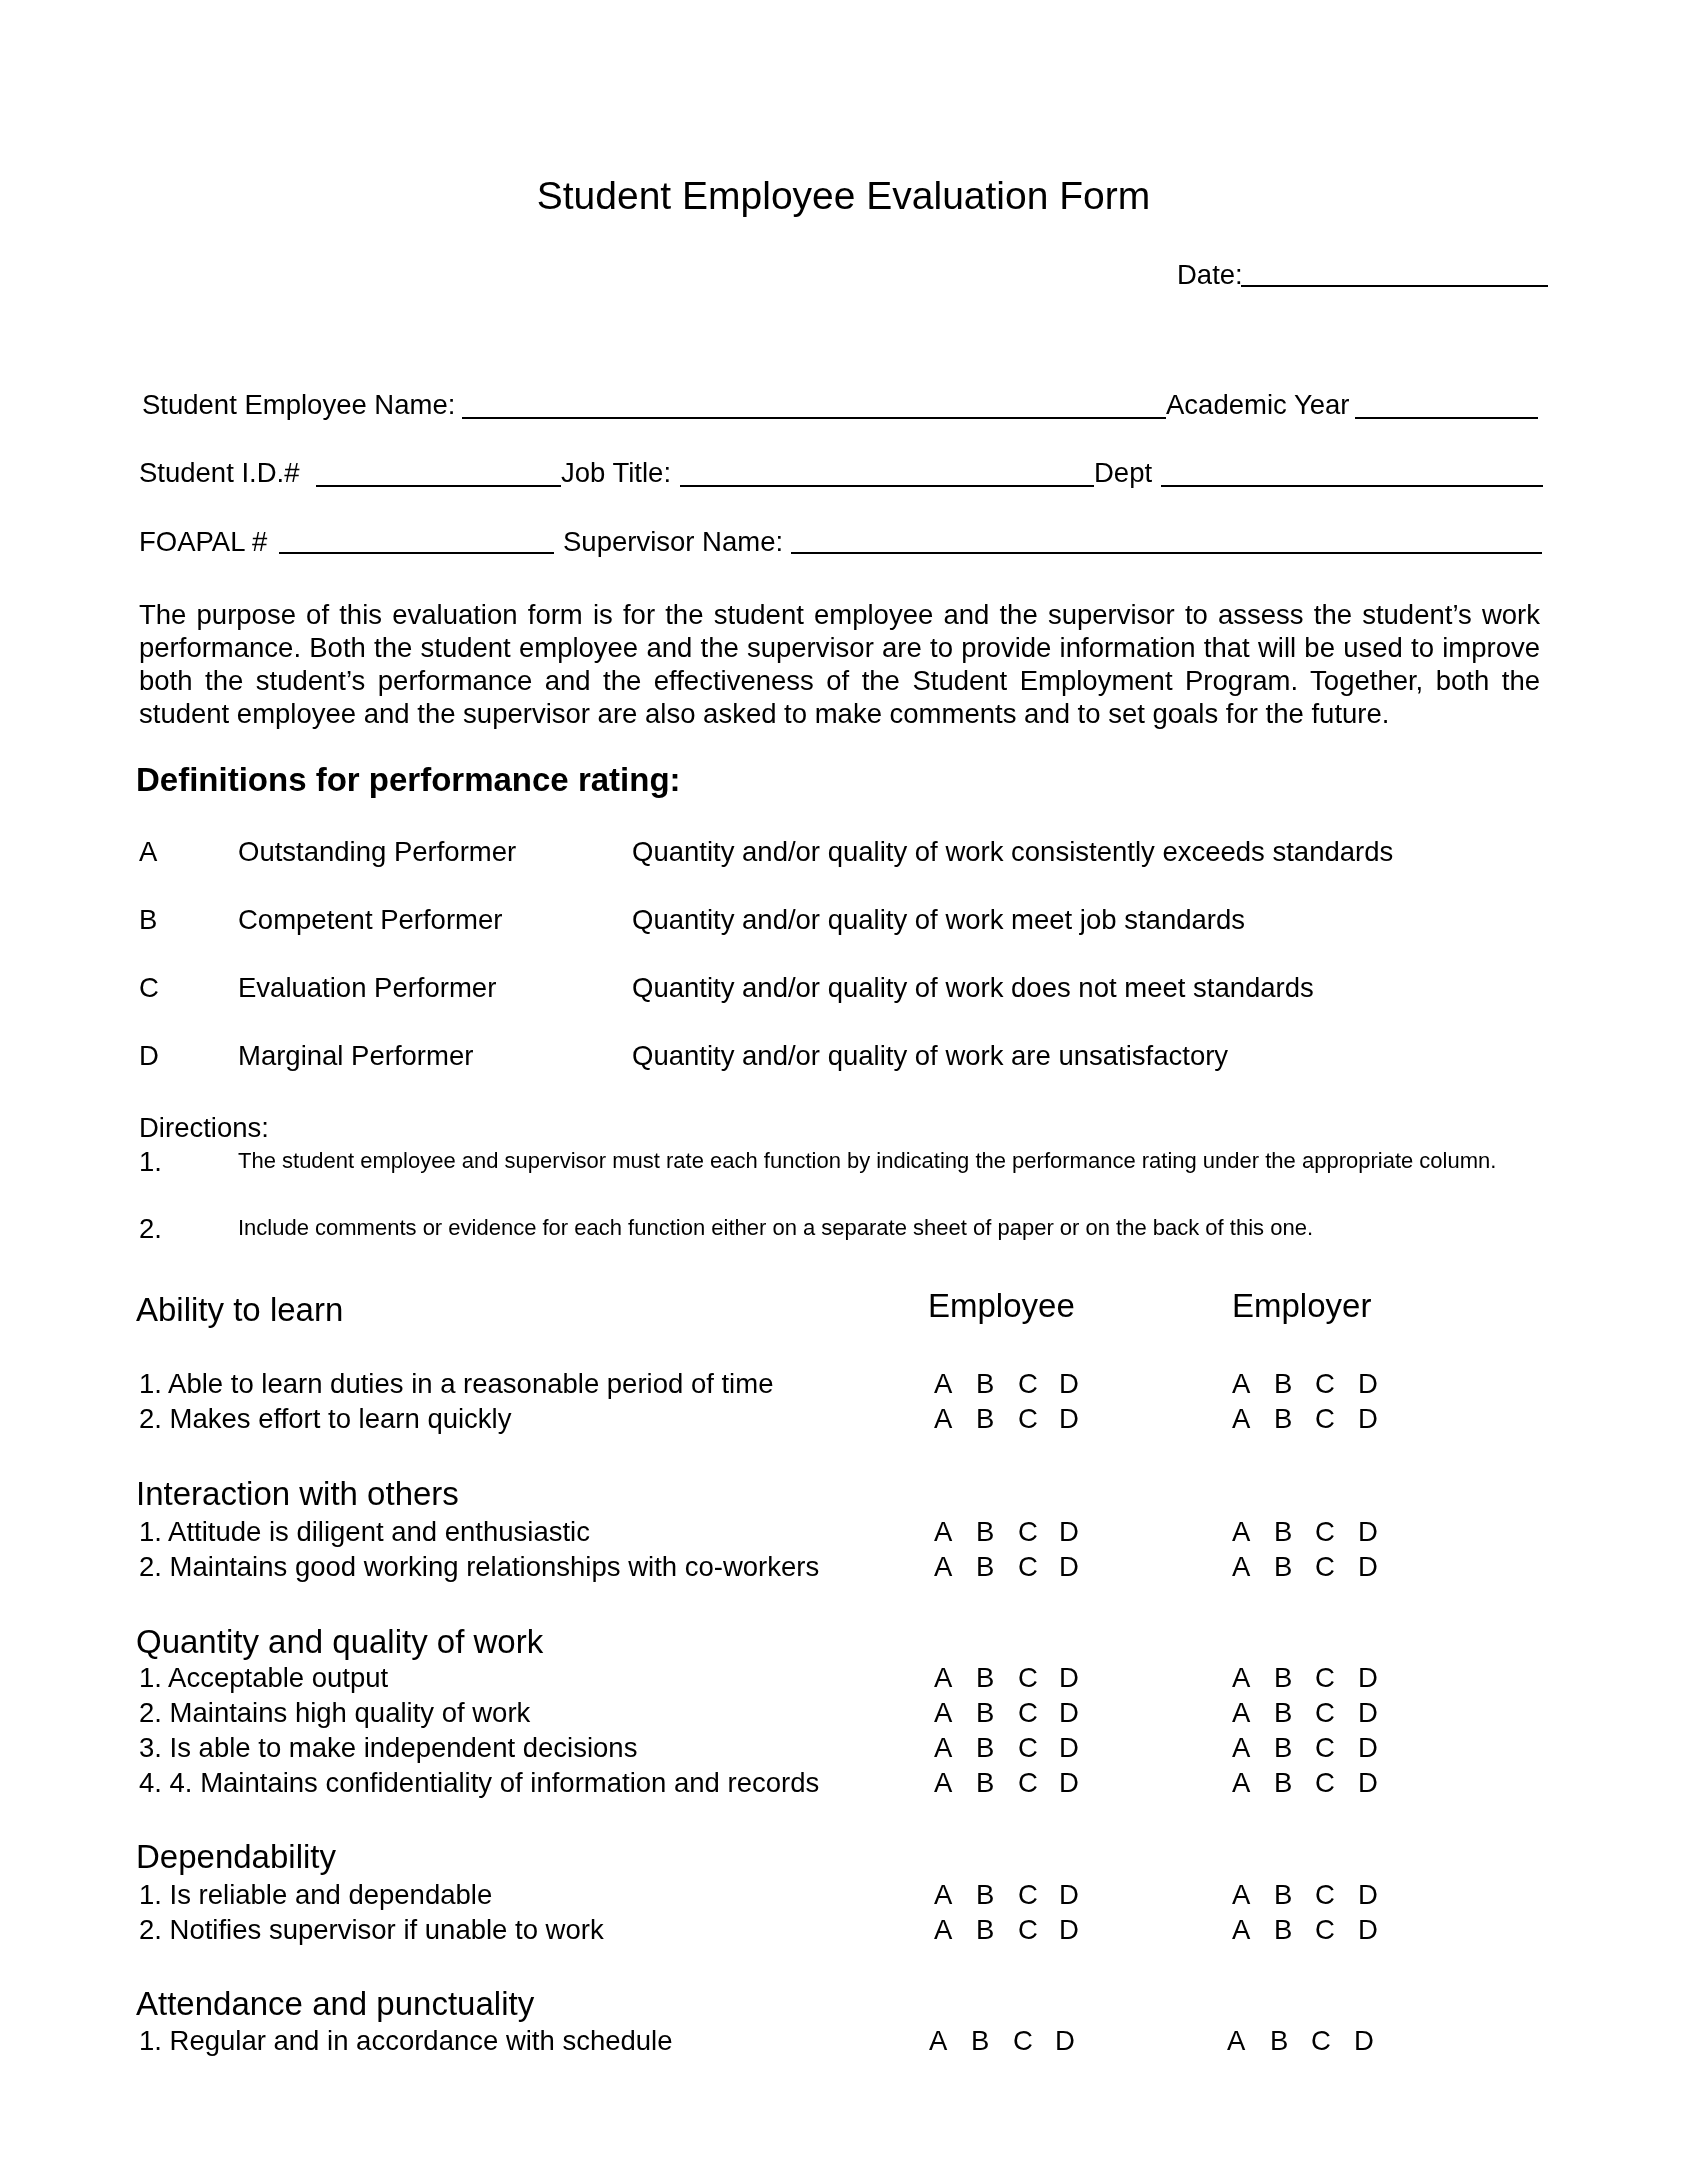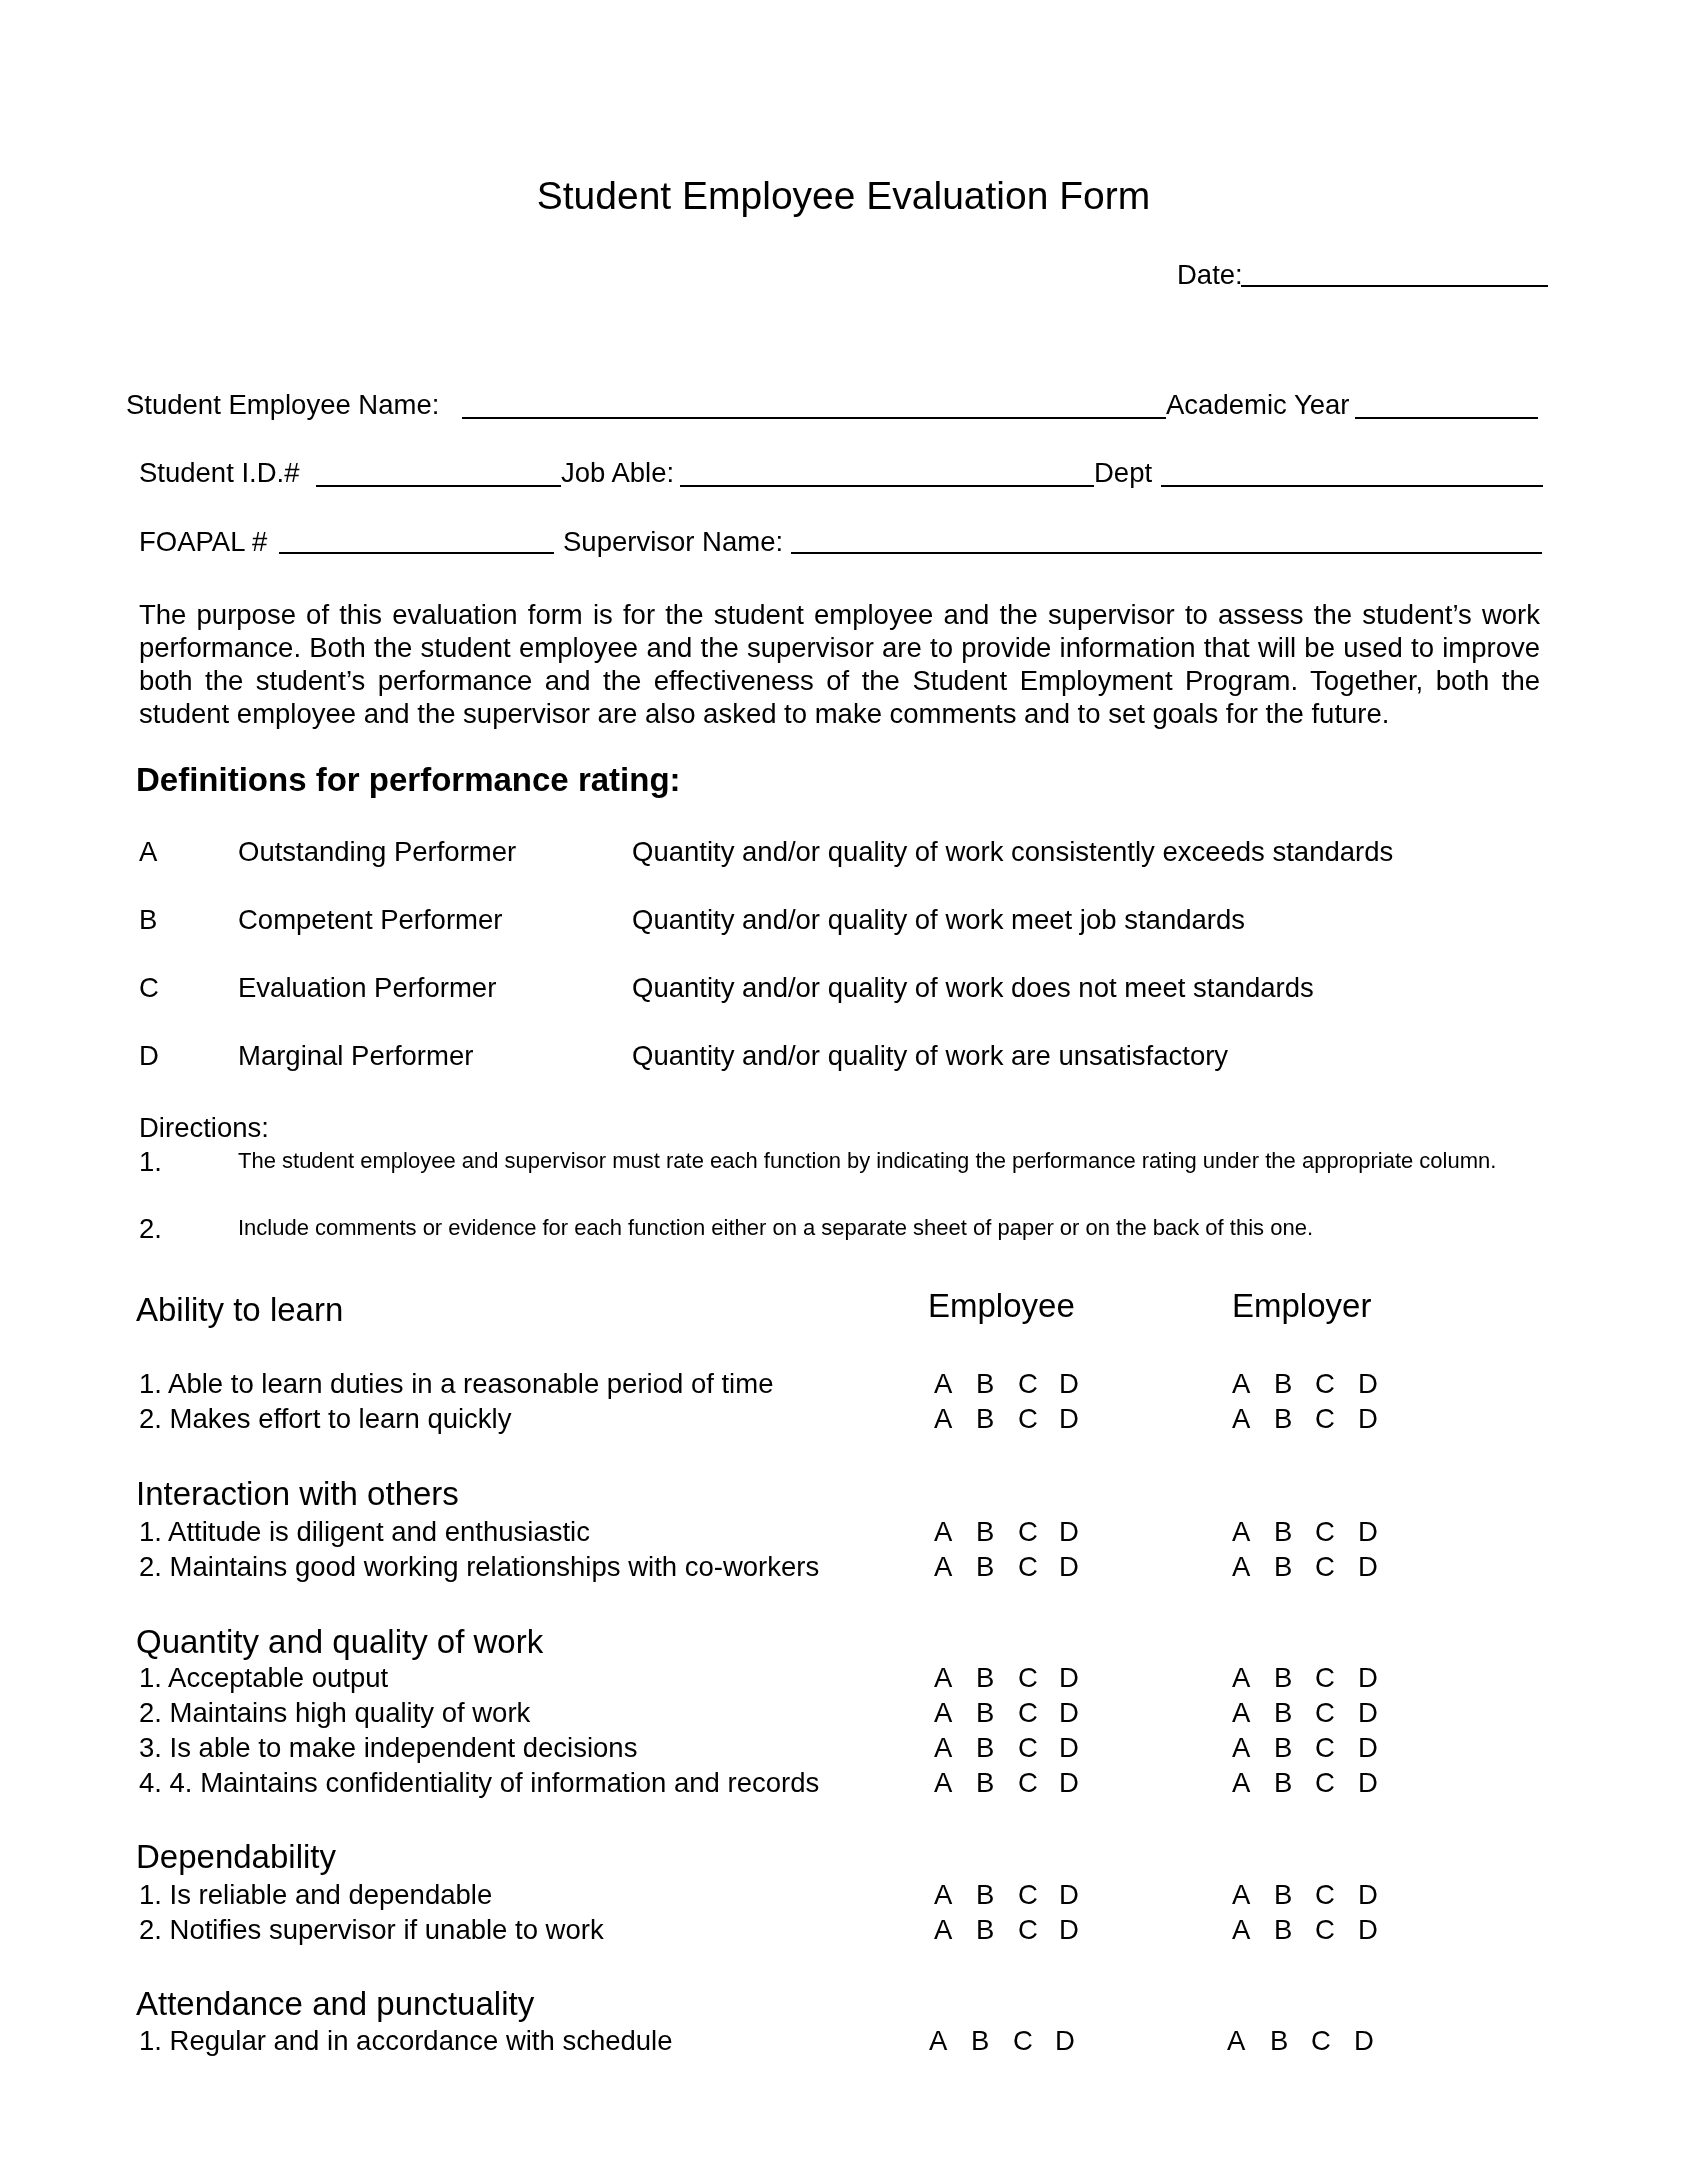--- a/index.html
+++ b/index.html
@@ -17,28 +17,28 @@
   .rate { position: absolute; font-size: 27.5px; line-height: 1; }
 </style>
 </head>
 <body>
 
 <div class="abs title" style="left:0; width:1687px; text-align:center; top:176px;">Student Employee Evaluation Form</div>
 
 <div class="abs body" style="left:1177px; top:261px;">Date:</div>
 <div class="uline" style="left:1241px; width:307px; top:285px;"></div>
 
-<div class="abs body" style="left:126px; top:391px;">Student Employee Name:</div>
+<div class="abs body" style="left:142px; top:391px;">Student Employee Name:</div>
 <div class="uline" style="left:462px; width:704px; top:417px;"></div>
 <div class="abs body" style="left:1166px; top:391px;">Academic Year</div>
 <div class="uline" style="left:1355px; width:183px; top:417px;"></div>
 
 <div class="abs body" style="left:139px; top:459px;">Student I.D.#</div>
 <div class="uline" style="left:316px; width:245px; top:485px;"></div>
-<div class="abs body" style="left:561px; top:459px;">Job Able:</div>
+<div class="abs body" style="left:561px; top:459px;">Job Title:</div>
 <div class="uline" style="left:680px; width:414px; top:485px;"></div>
 <div class="abs body" style="left:1094px; top:459px;">Dept</div>
 <div class="uline" style="left:1161px; width:382px; top:485px;"></div>
 
 <div class="abs body" style="left:139px; top:528px;">FOAPAL #</div>
 <div class="uline" style="left:279px; width:275px; top:552px;"></div>
 <div class="abs body" style="left:563px; top:528px;">Supervisor Name:</div>
 <div class="uline" style="left:791px; width:751px; top:552px;"></div>
 
 <div class="para" style="top:598px;">The purpose of this evaluation form is for the student employee and the supervisor to assess the student’s work performance.  Both the student employee and the supervisor are to provide information that will be used to improve both the student’s performance and the effectiveness of the Student Employment Program.  Together, both the student employee and the supervisor are also asked to make comments and to set goals for the future.</div>

